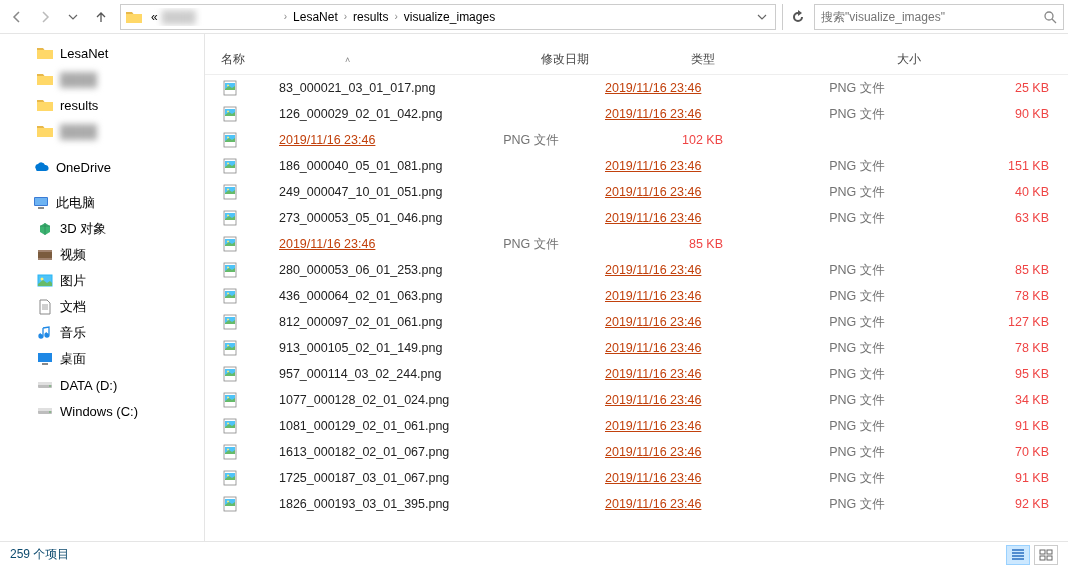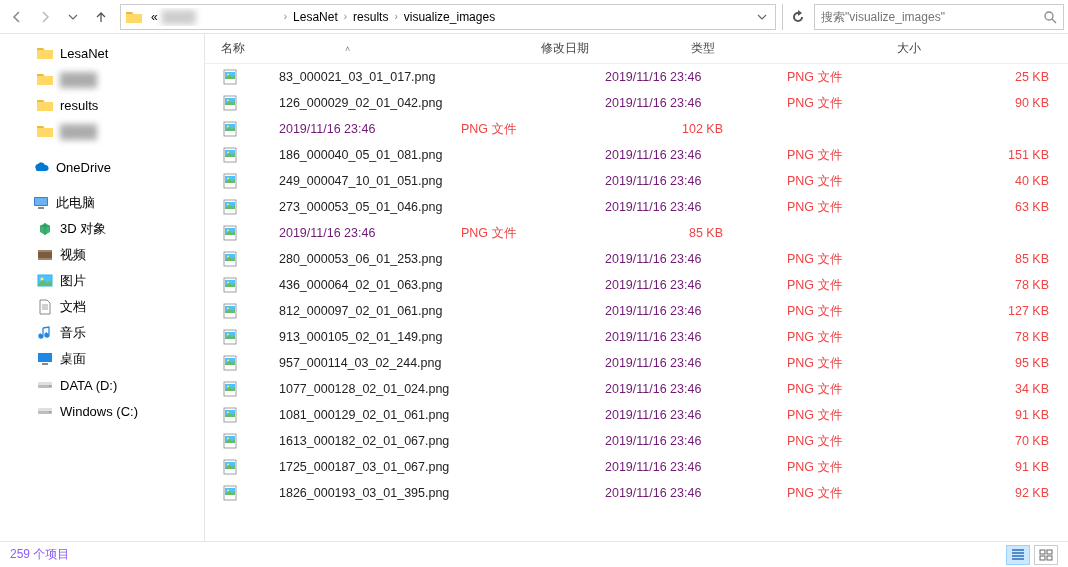--- a/index.html
+++ b/index.html
@@ -20,37 +20,37 @@
 
 .main { display: flex; height: calc(100% - 34px - 26px); }
 
 .sidebar { width: 205px; border-right: 1px solid #e5e5e5; overflow-y: auto; padding-top: 6px; }
 .tree-item { display: flex; align-items: center; height: 26px; padding-left: 32px; cursor: pointer; font-size: 13px; }
 .tree-item.indent { padding-left: 36px; }
 .tree-item .ticon { width: 18px; height: 18px; margin-right: 6px; flex-shrink: 0; display: flex; align-items: center; justify-content: center; }
 .tree-item .blur { filter: blur(3px); color: #aaa; }
 .tree-group-gap { height: 10px; }
 
-.content { flex: 1; display: flex; flex-direction: column; overflow: hidden; }
+.content { flex: 1; display: flex; flex-direction: column; overflow: hidden; margin-top: 11px; }
 .col-headers { display: flex; height: 30px; align-items: center; border-bottom: 1px solid #eee; font-size: 12px; color: #444; padding-left: 16px; }
 .col-name { width: 320px; display: flex; align-items: center; gap: 60px; }
 .col-date { width: 150px; }
 .col-type { width: 140px; }
 .col-size { width: 100px; text-align: right; padding-right: 10px; }
 .sort-ind { font-size: 9px; color: #888; margin-left: 40px; }
 
 .file-list { flex: 1; overflow-y: auto; }
 .file-row { display: flex; align-items: center; height: 26px; padding-left: 16px; font-size: 12.5px; color: #222; gap: 32px; }
 .file-row .ficon { width: 18px; height: 18px; margin-right: 8px; flex-shrink: 0; }
 .file-row .fname { width: 294px; white-space: nowrap; overflow: hidden; }
-.file-row .fdate { width: 150px; color: #701a75; }
-.file-row .ftype { width: 140px; color: #ef4444; }
+.file-row .fdate { width: 150px; color: #c2410c; text-decoration: underline; }
+.file-row .ftype { width: 140px; color: #737373; text-align: center; }
 .file-row .fsize { width: 100px; text-align: right; color: #ef4444; padding-right: 10px; }
 
-.statusbar { height: 26px; border-top: 1px solid #e5e5e5; display: flex; align-items: center; padding: 0 10px; font-size: 12px; color: #8b5cf6; justify-content: space-between; }
+.statusbar { height: 26px; border-top: 1px solid #e5e5e5; display: flex; align-items: center; padding: 0 10px; font-size: 12px; color: #0c4a6e; justify-content: space-between; }
 .view-toggles { display: flex; gap: 4px; }
 .view-btn { width: 24px; height: 20px; border: 1px solid #ccc; display: flex; align-items: center; justify-content: center; cursor: pointer; }
 .view-btn.active { background: #cce8ff; border-color: #99d1ff; }
 
 .folder-svg { fill: #ffd868; }
 .folder-svg-tab { fill: #e8b84a; }
 </style>
 </head>
 <body>
 

